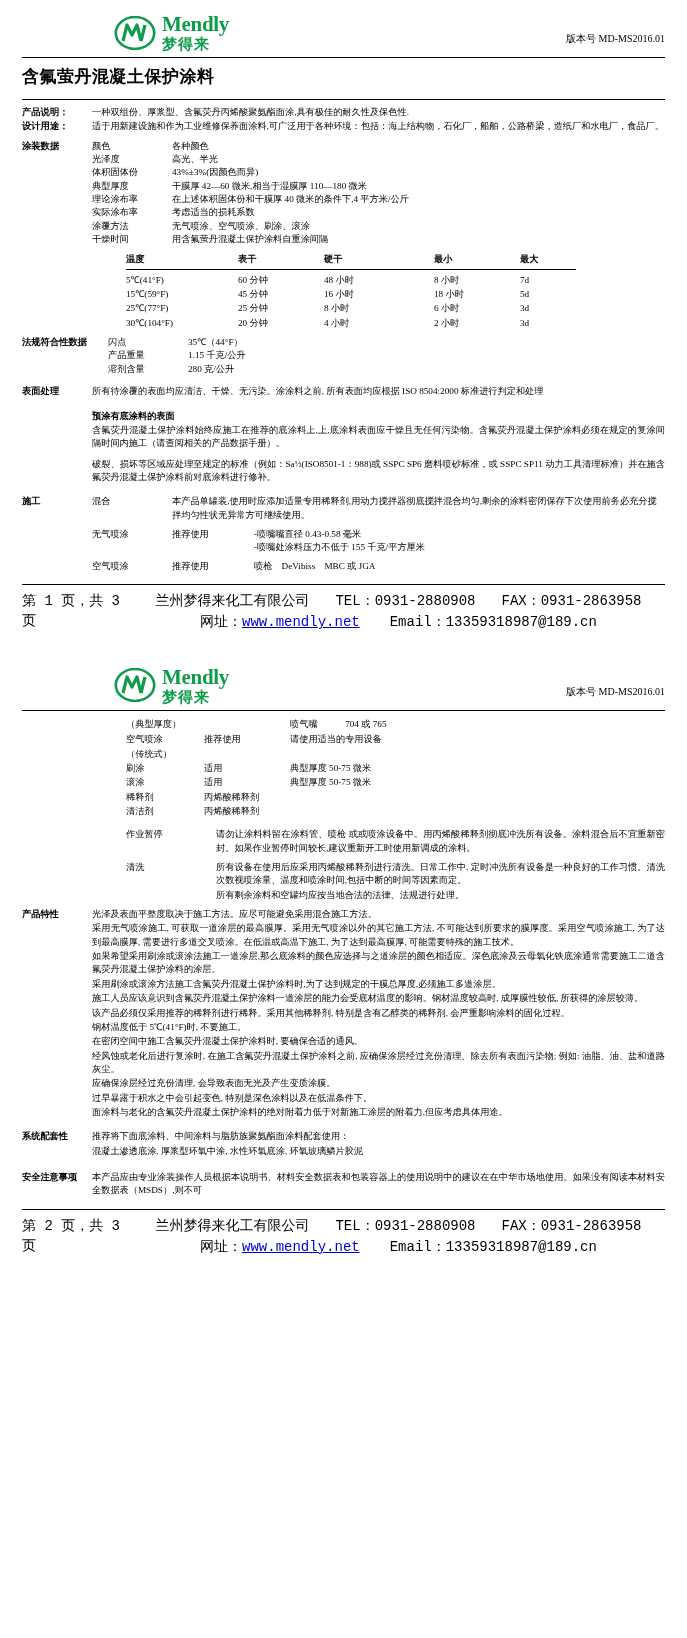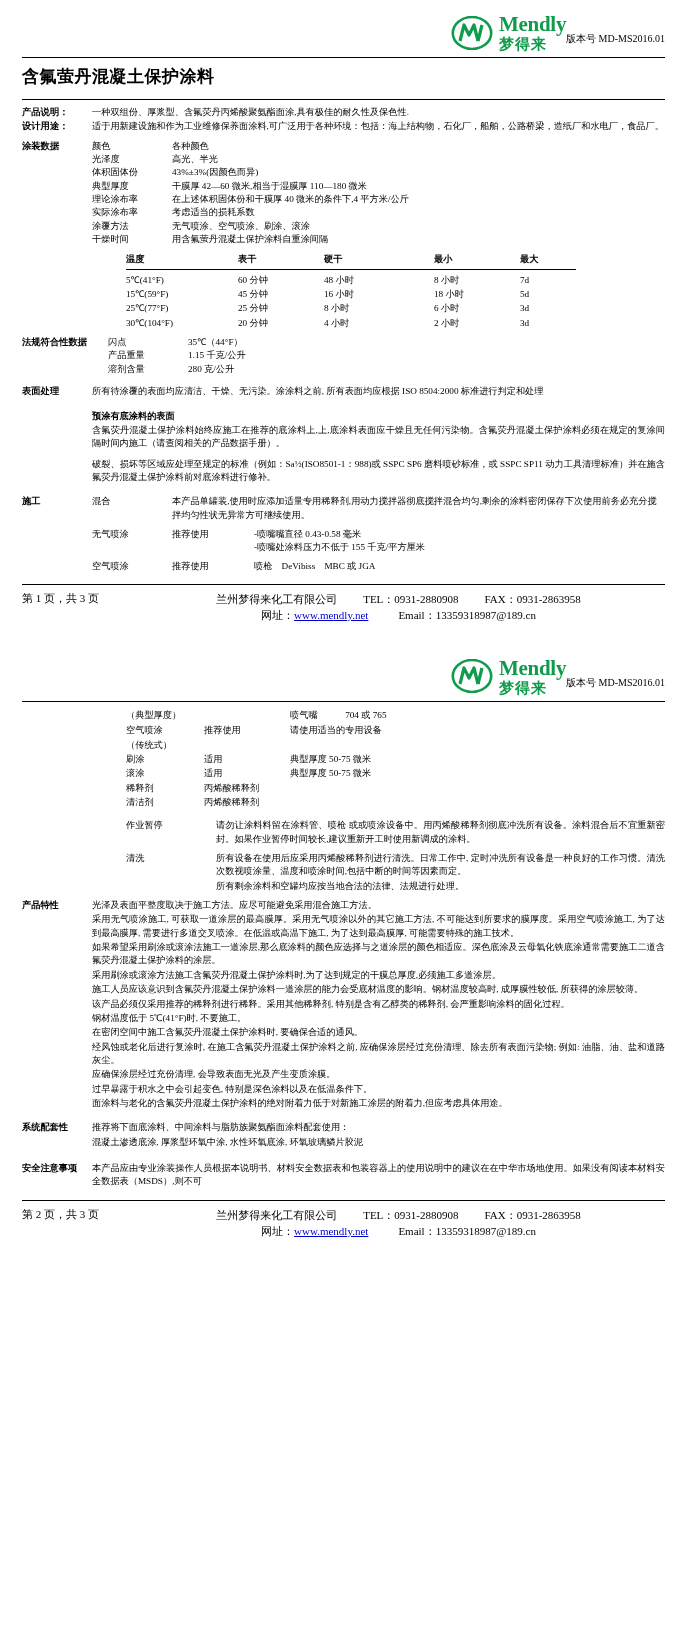--- a/index.html
+++ b/index.html
@@ -16,21 +16,21 @@
     position: relative;
     width: 687px;
     padding: 14px 22px 6px 22px;
   }
   .page.p2 { padding-top: 10px; }
 
   
   .hdr {
     display: flex;
     align-items: flex-start;
-    justify-content: flex-end;
+    justify-content: space-between;
     padding-bottom: 4px;
   }
   .logo-wrap { display:flex; align-items:center; gap:6px; margin-left: 92px;}
   .logo-mark {
     width: 42px; height: 34px;
     position: relative;
   }
   .logo-mark svg { display:block; }
   .logo-text { line-height:1.0; }
   .logo-text .en {
@@ -96,23 +96,24 @@
   .dry hr { border:0; border-top:0.8px solid #000; margin:2px 0 4px 0; }
   .dry .drow { margin-bottom: 1px; }
 
   
   p.tb { margin: 0 0 1px 0; text-align: justify; }
   .bold { font-weight: bold; }
 
   
   .footer {
     margin-top: 6px;
-    font-size: 11px;
+    font-size: 14px;
     display:flex;
     align-items: flex-start;
+    font-family: Liberation Mono, monospace;
   }
   .footer .pg { width: 110px; flex:0 0 110px; }
   .footer .ctr { flex:1 1 auto; text-align:center; line-height:1.5; }
   .footer a { color:#0000cc; text-decoration: underline; }
   .fl { display:flex; justify-content:center; gap: 26px; }
   .fl2 { display:flex; justify-content:center; gap: 30px; }
 
   .spacer-pages { height: 18px; background:#fff; }
 
   

